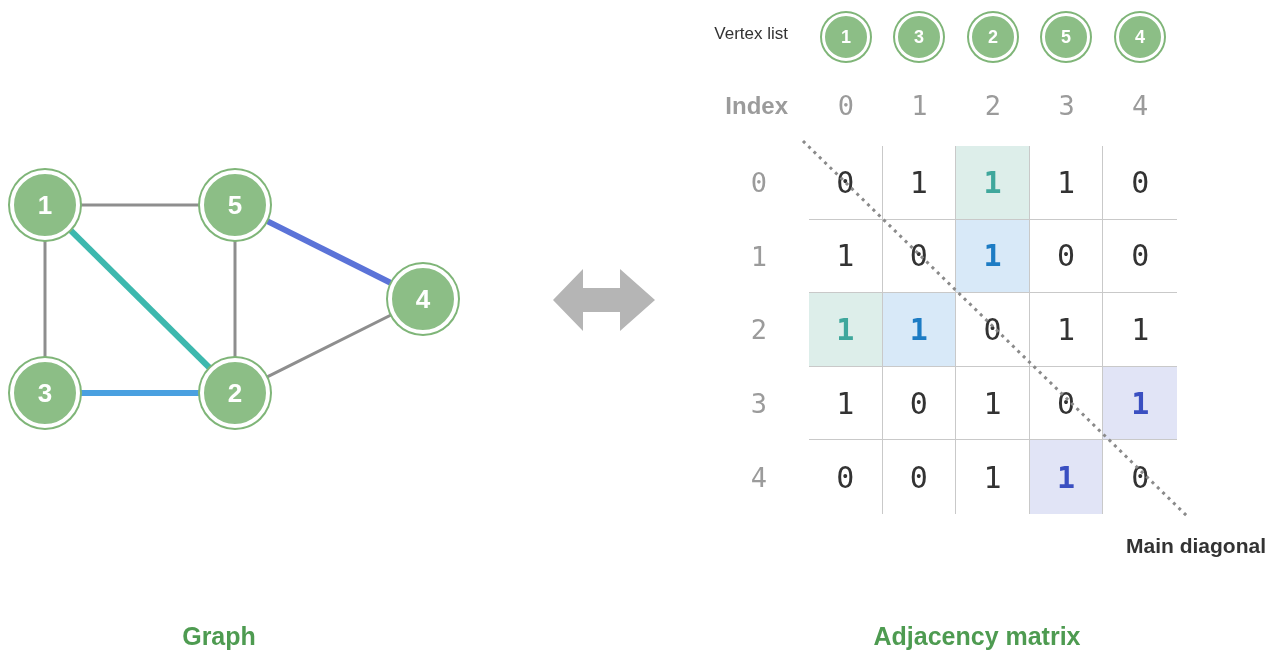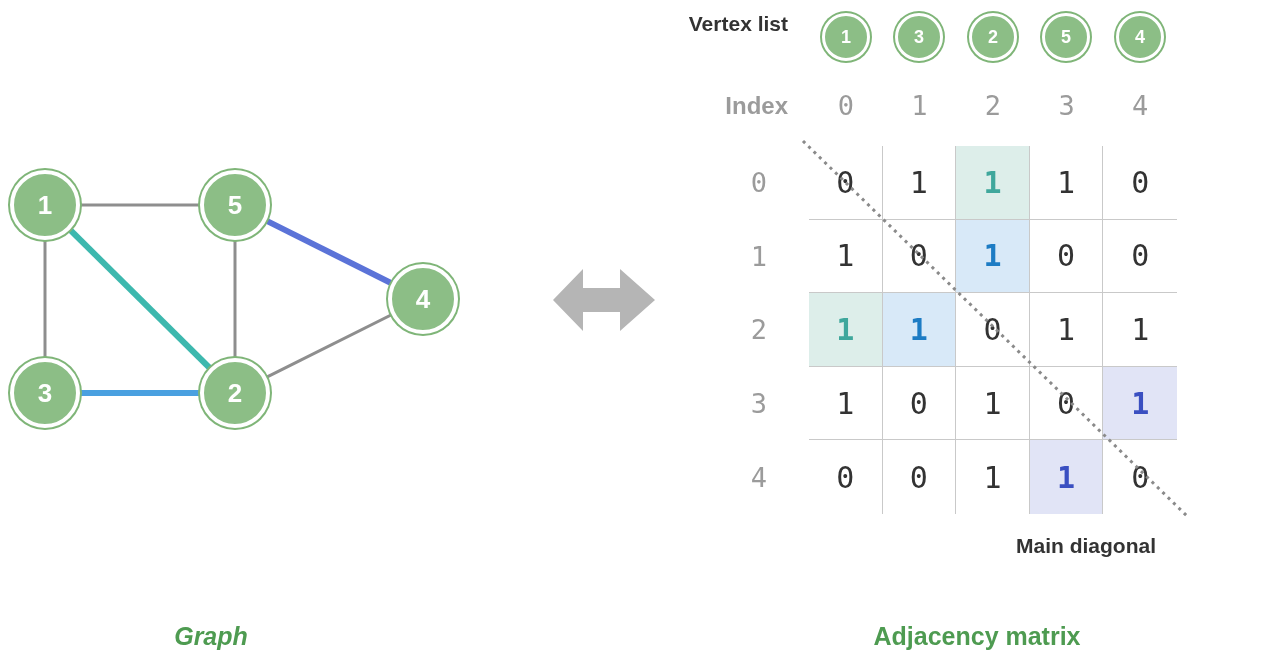--- a/index.html
+++ b/index.html
@@ -21,22 +21,22 @@
   .e-gray{stroke:var(--edge-gray,#8e8e8e);stroke-width:3;}
   .e-teal{stroke:var(--edge-teal,#3DB8AE);stroke-width:6;}
   .e-blue{stroke:var(--edge-blue,#4AA0E0);stroke-width:6;}
   .e-indigo{stroke:var(--edge-indigo,#5B73D8);stroke-width:6;}
 
   
   .arrow-poly{fill:var(--arrow-gray,#b5b5b5);}
 
   
   .vertex-list-label{
-    position:absolute;left:598px;top:12px;width:190px;text-align:right;
-    font-size:21px;font-weight:bold;color:var(--text-dark,#333);
+    position:absolute;left:598px;top:24px;width:190px;text-align:right;
+    font-size:17px;font-weight:normal;color:var(--text-dark,#333);
   }
   .vcircle{
     position:absolute;top:13px;width:48px;height:48px;border-radius:50%;
     box-sizing:border-box;border:3px solid #fff;
     background:var(--node-green,#8CBE86);
     box-shadow:0 0 0 2px var(--node-stroke,#7FB578);
     display:flex;align-items:center;justify-content:center;
   }
   .vcircle span{color:#fff;font-weight:bold;font-size:18px;}
   .index-label{
@@ -63,28 +63,28 @@
     display:flex;align-items:center;justify-content:center;
     font-family:"DejaVu Sans Mono",monospace;font-size:30px;color:var(--text-dark,#333);
   }
   .cell:not(:nth-child(5n)){border-right:1px solid var(--grid-line,#c9c9c9);}
   .cell:nth-child(-n+20){border-bottom:1px solid var(--grid-line,#c9c9c9);}
   .cell.hl-teal{background:var(--hl-teal-bg,#DDEEEA);color:var(--hl-teal-text,#3FA79C);font-weight:bold;}
   .cell.hl-blue{background:var(--hl-blue-bg,#D8E9F8);color:var(--hl-blue-text,#1D7CC4);font-weight:bold;}
   .cell.hl-indigo{background:var(--hl-indigo-bg,#E1E4F6);color:var(--hl-indigo-text,#3A4FC1);font-weight:bold;}
   .diag-line{stroke:var(--diagonal-dot,#8a8a8a);stroke-width:3;stroke-dasharray:3 4.5;fill:none;}
   .diag-label{
-    position:absolute;left:1016px;top:534px;width:250px;
+    position:absolute;left:1016px;top:534px;width:250px;text-align:right;
     font-size:21px;font-weight:bold;color:var(--text-dark,#333);
   }
   .caption{
     position:absolute;top:622px;font-size:25px;font-weight:bold;
     color:var(--caption-green,#4E9B51);text-align:center;
   }
-  .caption-left{left:111px;width:200px;font-style:italic;}
+  .caption-left{left:119px;width:200px;}
   .caption-right{left:827px;width:300px;}
 </style>
 </head>
 <body>
 
 <div class="canvas">
 
   <svg width="520" height="470">
     <line class="e-gray" x1="45" y1="205" x2="235" y2="205"></line>
     <line class="e-gray" x1="45" y1="205" x2="45" y2="393"></line>

